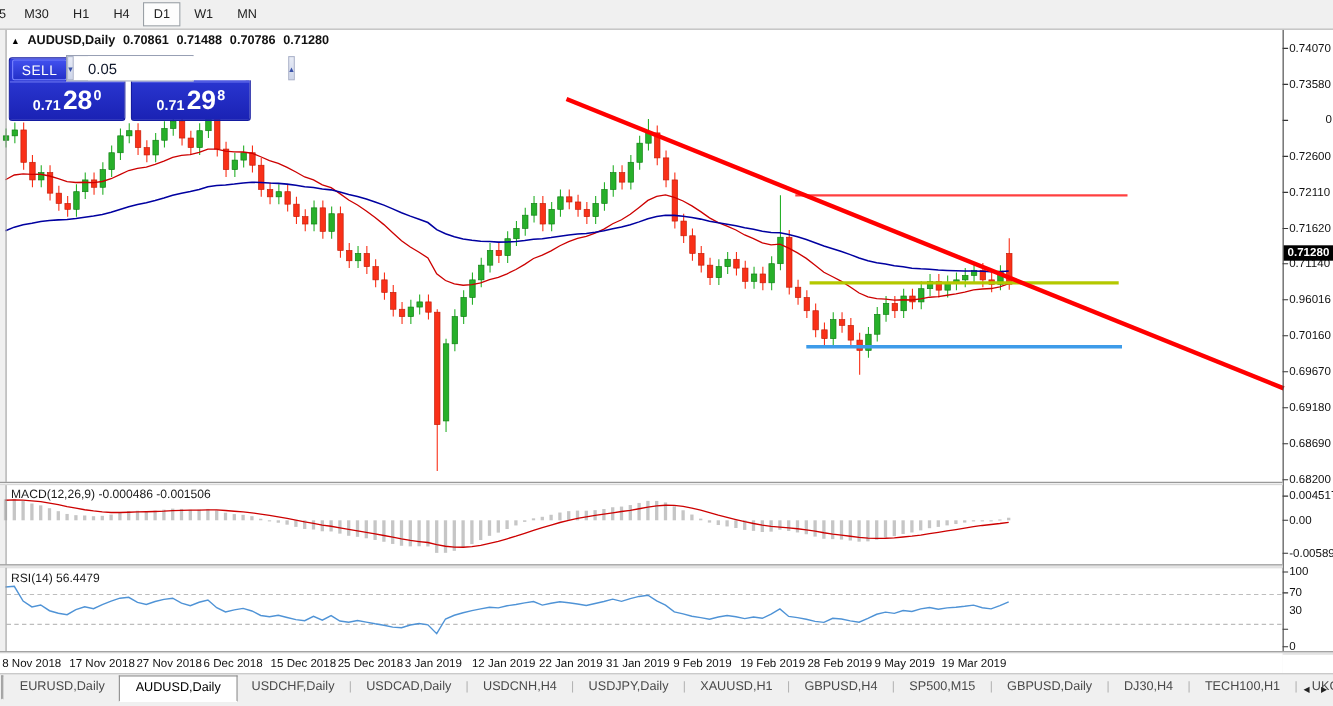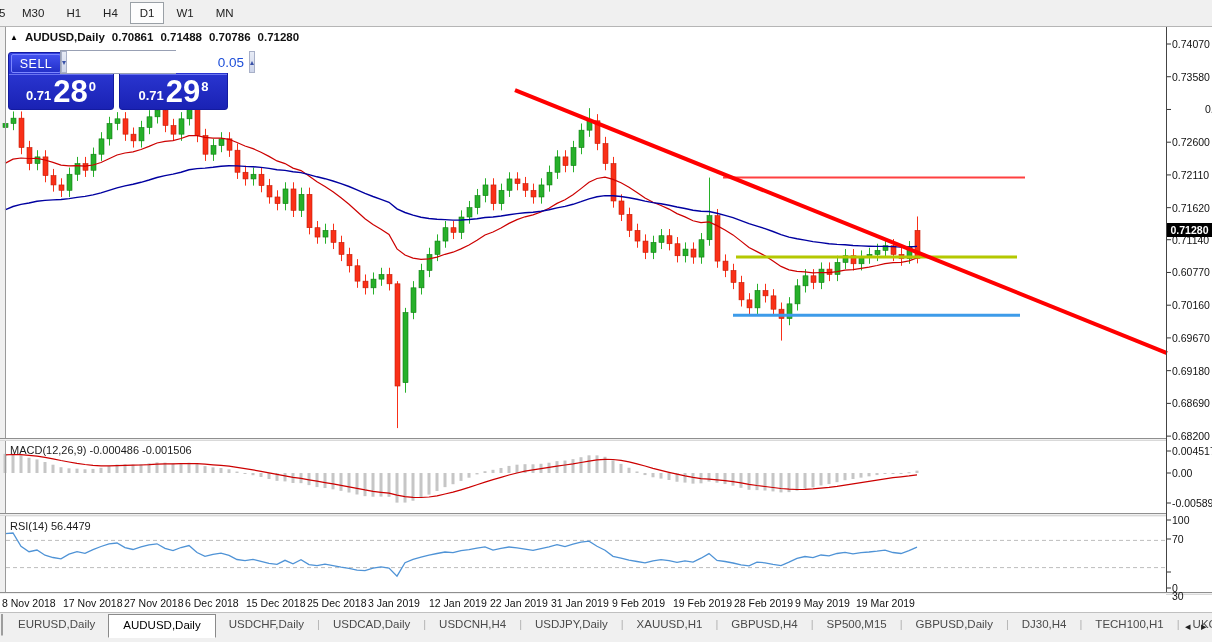--- a/index.html
+++ b/index.html
@@ -43,28 +43,28 @@
   #ask-box { left:111px; width:109px; }
   .btn-row { height:22px; border-bottom:1px solid #6a74f0; position:relative; }
   .trade-btn { position:absolute; top:1px; width:50px; height:19px; text-align:center;
     color:#fff; font-size:12.5px; line-height:19px; letter-spacing:.5px;
     background:linear-gradient(#4150ee,#2330c8); border:1px solid #7b86ff; border-radius:2px; cursor:pointer; }
   #sell-btn { left:2px; }
   #buy-btn { right:2px; }
   .quote-price { height:34px; color:#fff; display:flex; align-items:flex-end;
     justify-content:center; padding-bottom:3px; }
   .qp-small { font-size:13px; font-weight:700; margin-right:2px; line-height:20px; }
-  .qp-big { font-size:31px; font-weight:700; line-height:28px; }
+  .qp-big { font-size:24px; font-weight:700; line-height:28px; }
   .qp-sup { font-size:13px; font-weight:700; line-height:10px; margin-left:1px; transform:translateY(-14px); }
   #vol-spinner { position:absolute; left:52px; top:0px; width:116px; height:24px; z-index:8;
     background:#fff; border:1px solid #98a0b4; display:flex; }
   .spin-btn { width:21px; height:100%; background:linear-gradient(#e8ecf6,#cdd5ea);
     border:1px solid #a8b0c8; color:#3a52a8; font-size:8px; text-align:center; line-height:21px; cursor:pointer; }
-  #vol-input { flex:1; border:none; outline:none; text-align:right; font-size:13.5px;
-    padding-right:5px; font-family:"Liberation Sans",sans-serif; color:#1d4ed8; }
+  #vol-input { flex:1; border:none; outline:none; text-align:left; font-size:13.5px;
+    padding-right:5px; font-family:"Liberation Sans",sans-serif; color:#0f172a;margin-left:13px; }
   
   #tabbar { position:absolute; left:0; top:612px; width:1212px; height:30px;
     background:#f0f0f0; border-top:1px solid #c0c0c0; display:flex; align-items:flex-start;
     z-index:8; overflow:hidden; }
   #tab-stub { width:11px; height:22px; margin:1px 2px 0 1px; background:#e6e6e6;
     border:1px solid #9d9d9d; border-bottom-color:#f0f0f0; }
   .tab { font-size:11.5px; color:#4a4a4a; padding:4px 13px 5px 13px; margin-top:1px;
     white-space:nowrap; cursor:pointer; }
   .tab.active { background:#fff; border:1px solid #8a8a8a; border-bottom:1px solid #fff;
     color:#000; padding:4px 14px 6px 14px; }
@@ -516,32 +516,32 @@
   </div>
 
   <div id="price-axis">
       <span class="ax-label" style="top: 11px;">0.74070</span>
       <span class="ax-label" style="top: 43.732px;">0.73580</span>
       <span class="ax-label" style="top: 76.464px; padding-left: 33px;">0.73090</span>
       <span class="ax-label" style="top: 109.196px;">0.72600</span>
       <span class="ax-label" style="top: 141.928px;">0.72110</span>
       <span class="ax-label" style="top: 174.66px; text-align: center;">0.71620</span>
       <span class="ax-label" style="top: 206.724px;">0.71140</span>
-      <span class="ax-label" style="top: 239.456px;">0.60770</span>
+      <span class="ax-label" style="top: 239.456px;">0.96016</span>
       <span class="ax-label" style="top: 272.188px;">0.70160</span>
       <span class="ax-label" style="top: 304.92px;">0.69670</span>
       <span class="ax-label" style="top: 337.652px;">0.69180</span>
       <span class="ax-label" style="top: 370.384px;">0.68690</span>
       <span class="ax-label" style="top: 403.116px;">0.68200</span>
       <span class="ax-label" style="top: 418px;">0.004517</span>
       <span class="ax-label" style="top: 440px;">0.00</span>
       <span class="ax-label" style="top: 470px;">-0.005899</span>
       <span class="ax-label" style="top: 487px;">100</span>
       <span class="ax-label" style="top: 506px;">70</span>
-      <span class="ax-label" style="top: 563px;">30</span>
+      <span class="ax-label" style="top: 522px;">30</span>
       <span class="ax-label" style="top: 555px;">0</span>
       <div id="price-badge" style="top: 196.372px;">0.71280</div>
     </div>
 
   <div id="date-axis">
       <span class="date-label" style="left: 2px;">8 Nov 2018</span>
       <span class="date-label" style="left: 63px;">17 Nov 2018</span>
       <span class="date-label" style="left: 124px;">27 Nov 2018</span>
       <span class="date-label" style="left: 185px;">6 Dec 2018</span>
       <span class="date-label" style="left: 246px;">15 Dec 2018</span>

